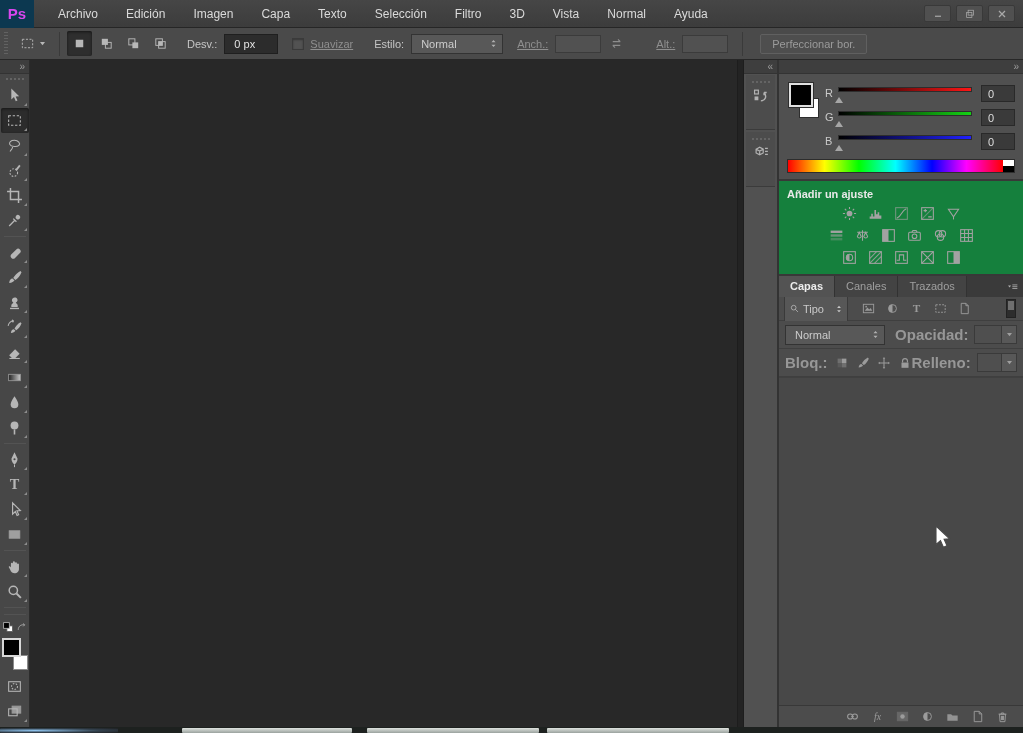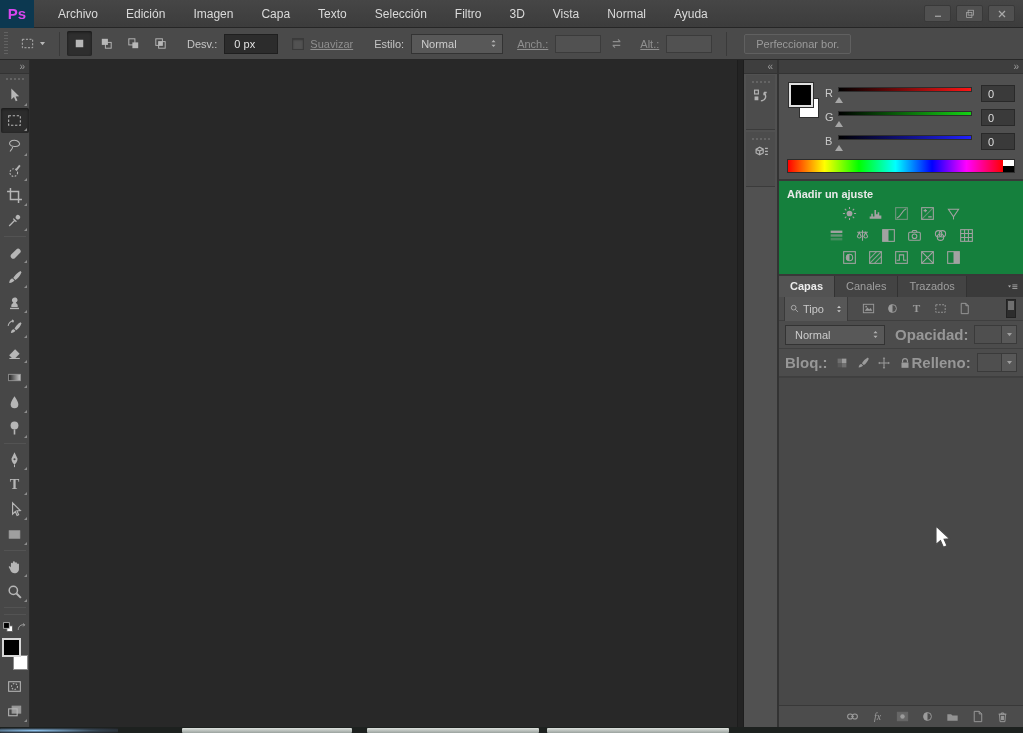--- a/index.html
+++ b/index.html
@@ -255,21 +255,21 @@
           </svg>
         </span>
     </div>
     <span class="opt-label dim">Anch.:</span>
     <div class="field-disabled"></div>
     <span class="ic swap-ic">
         <svg viewBox="0 0 16 16" width="15" height="15">
           <path d="M4 6 H12 M12 6 L9.6 3.6 M12 10 H4 M4 10 L6.4 12.4" fill="none" stroke="currentColor" stroke-width="1.2"></path>
         </svg>
       </span>
-    <span class="opt-label dim" style="margin-left:8px">Alt.:</span>
+    <span class="opt-label dim" style="margin-left:24px">Alt.:</span>
     <div class="field-disabled"></div>
     <div class="sep-v" style="margin-left:14px"></div>
     <div class="push-btn">Perfeccionar bor.</div>
   </div>
 
   <div class="toolbar">
     <div class="strip-header">»</div>
     <div class="hgrip"></div>
     <div id="tools" style="display:flex;flex-direction:column;align-items:center;">
         <div class="tool">

